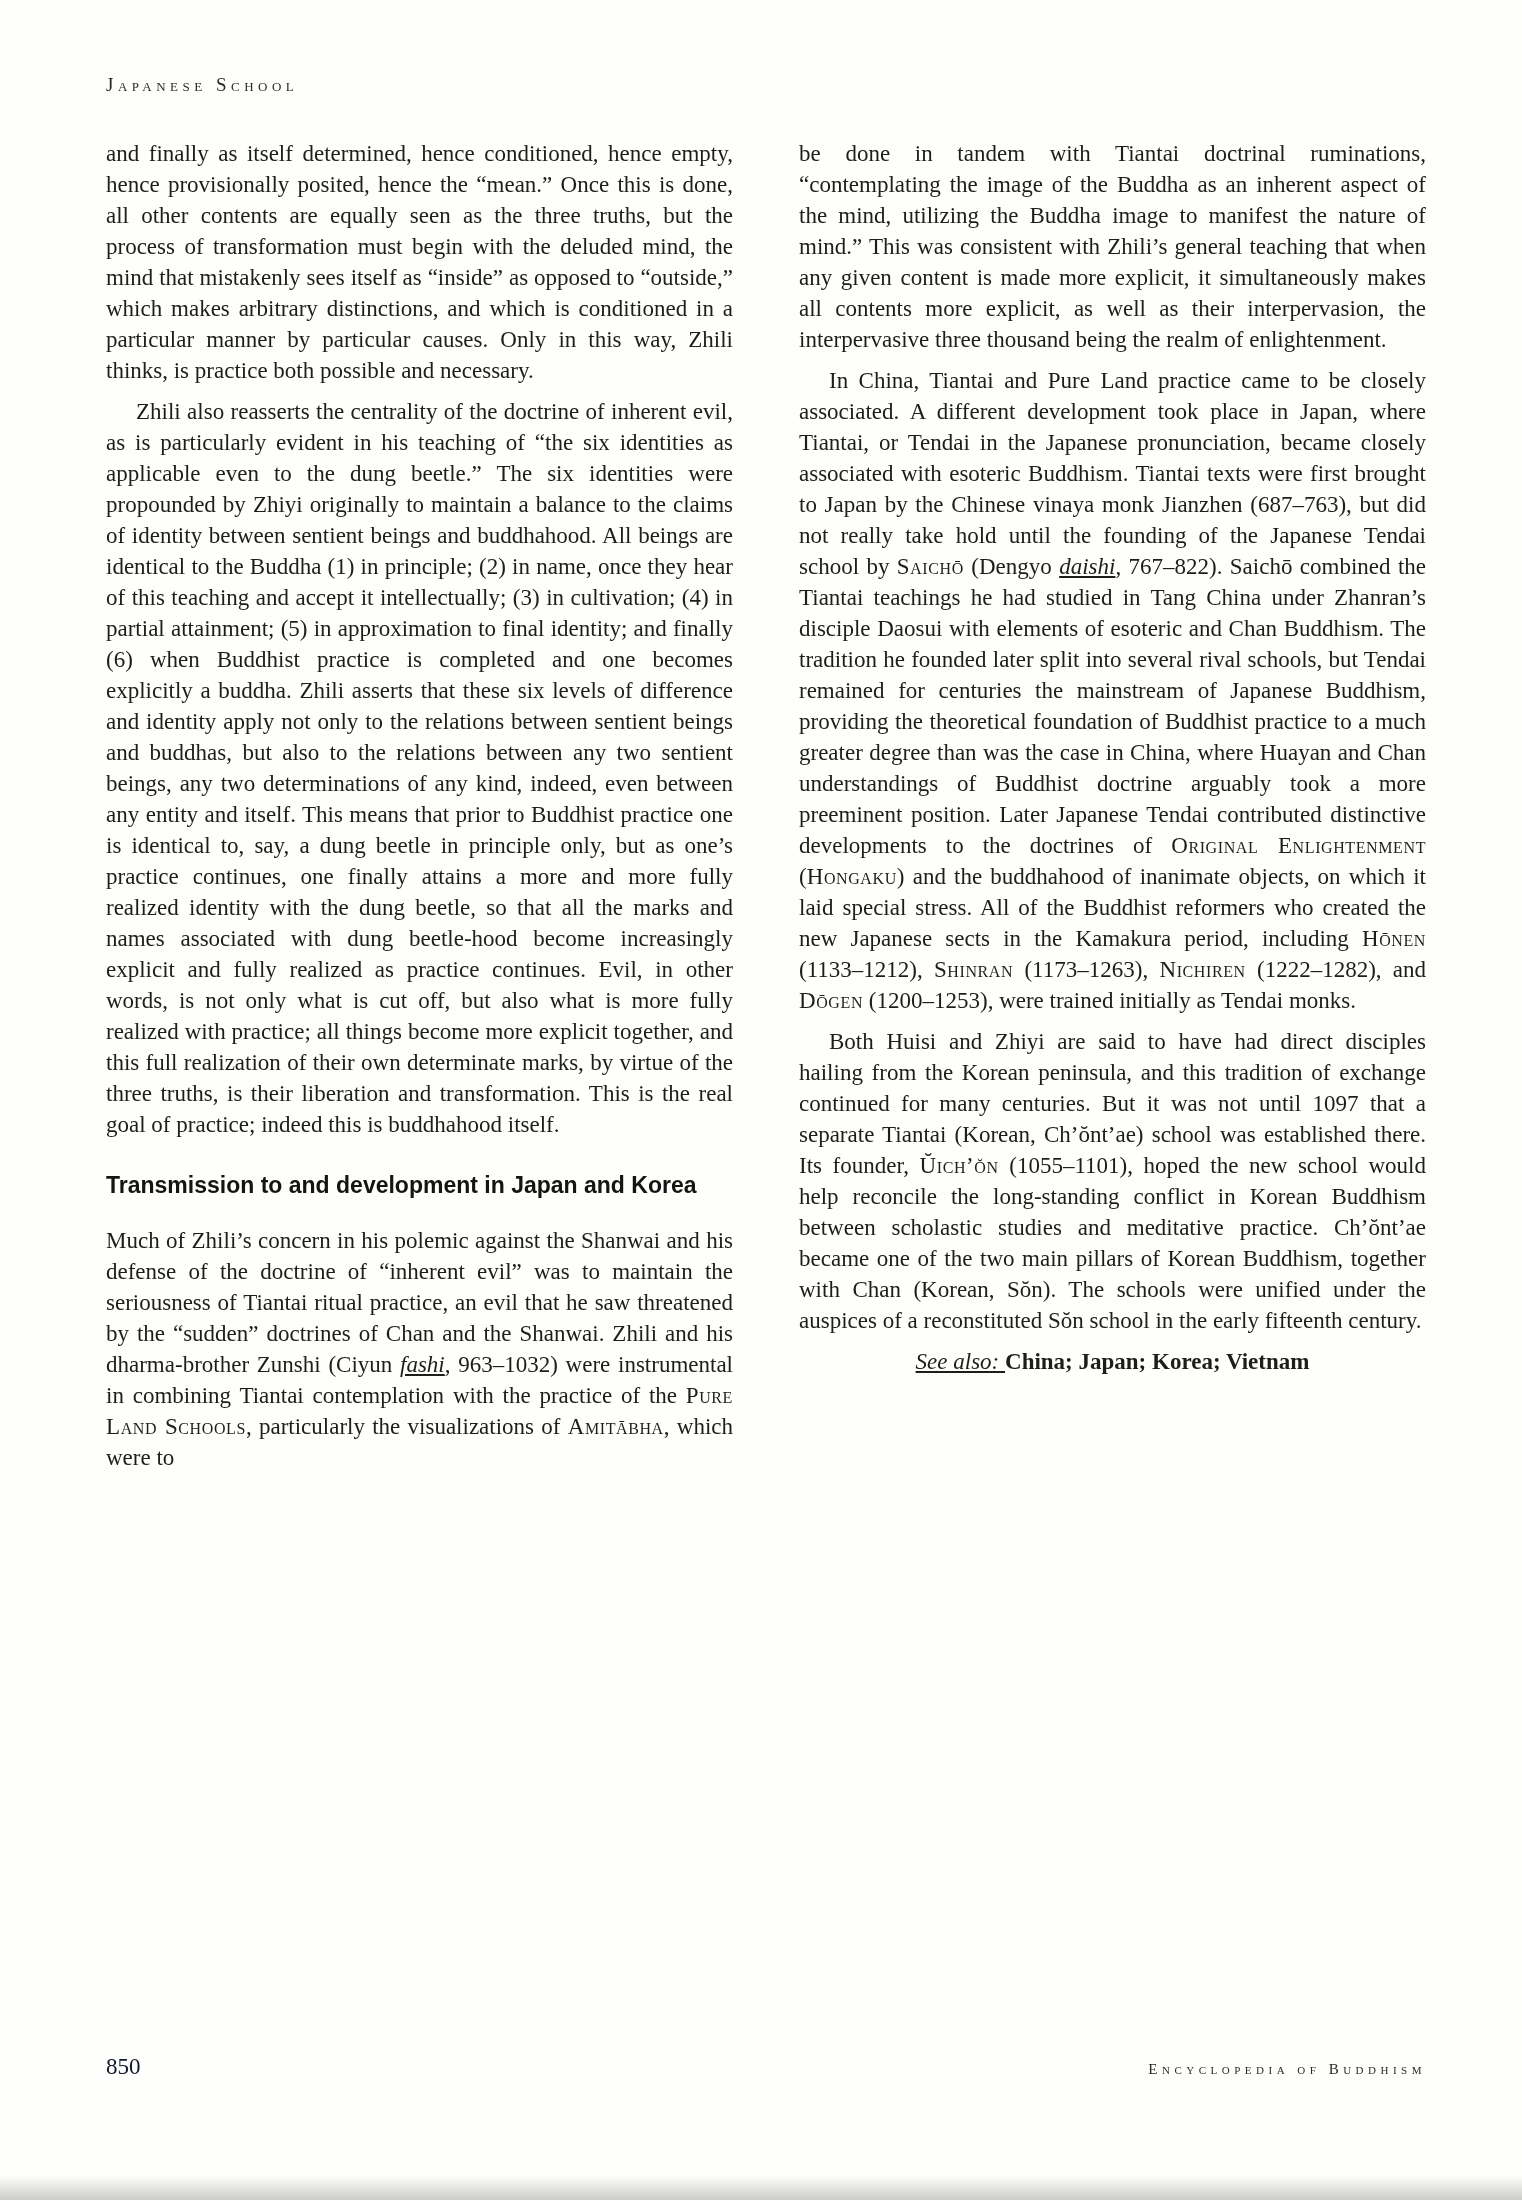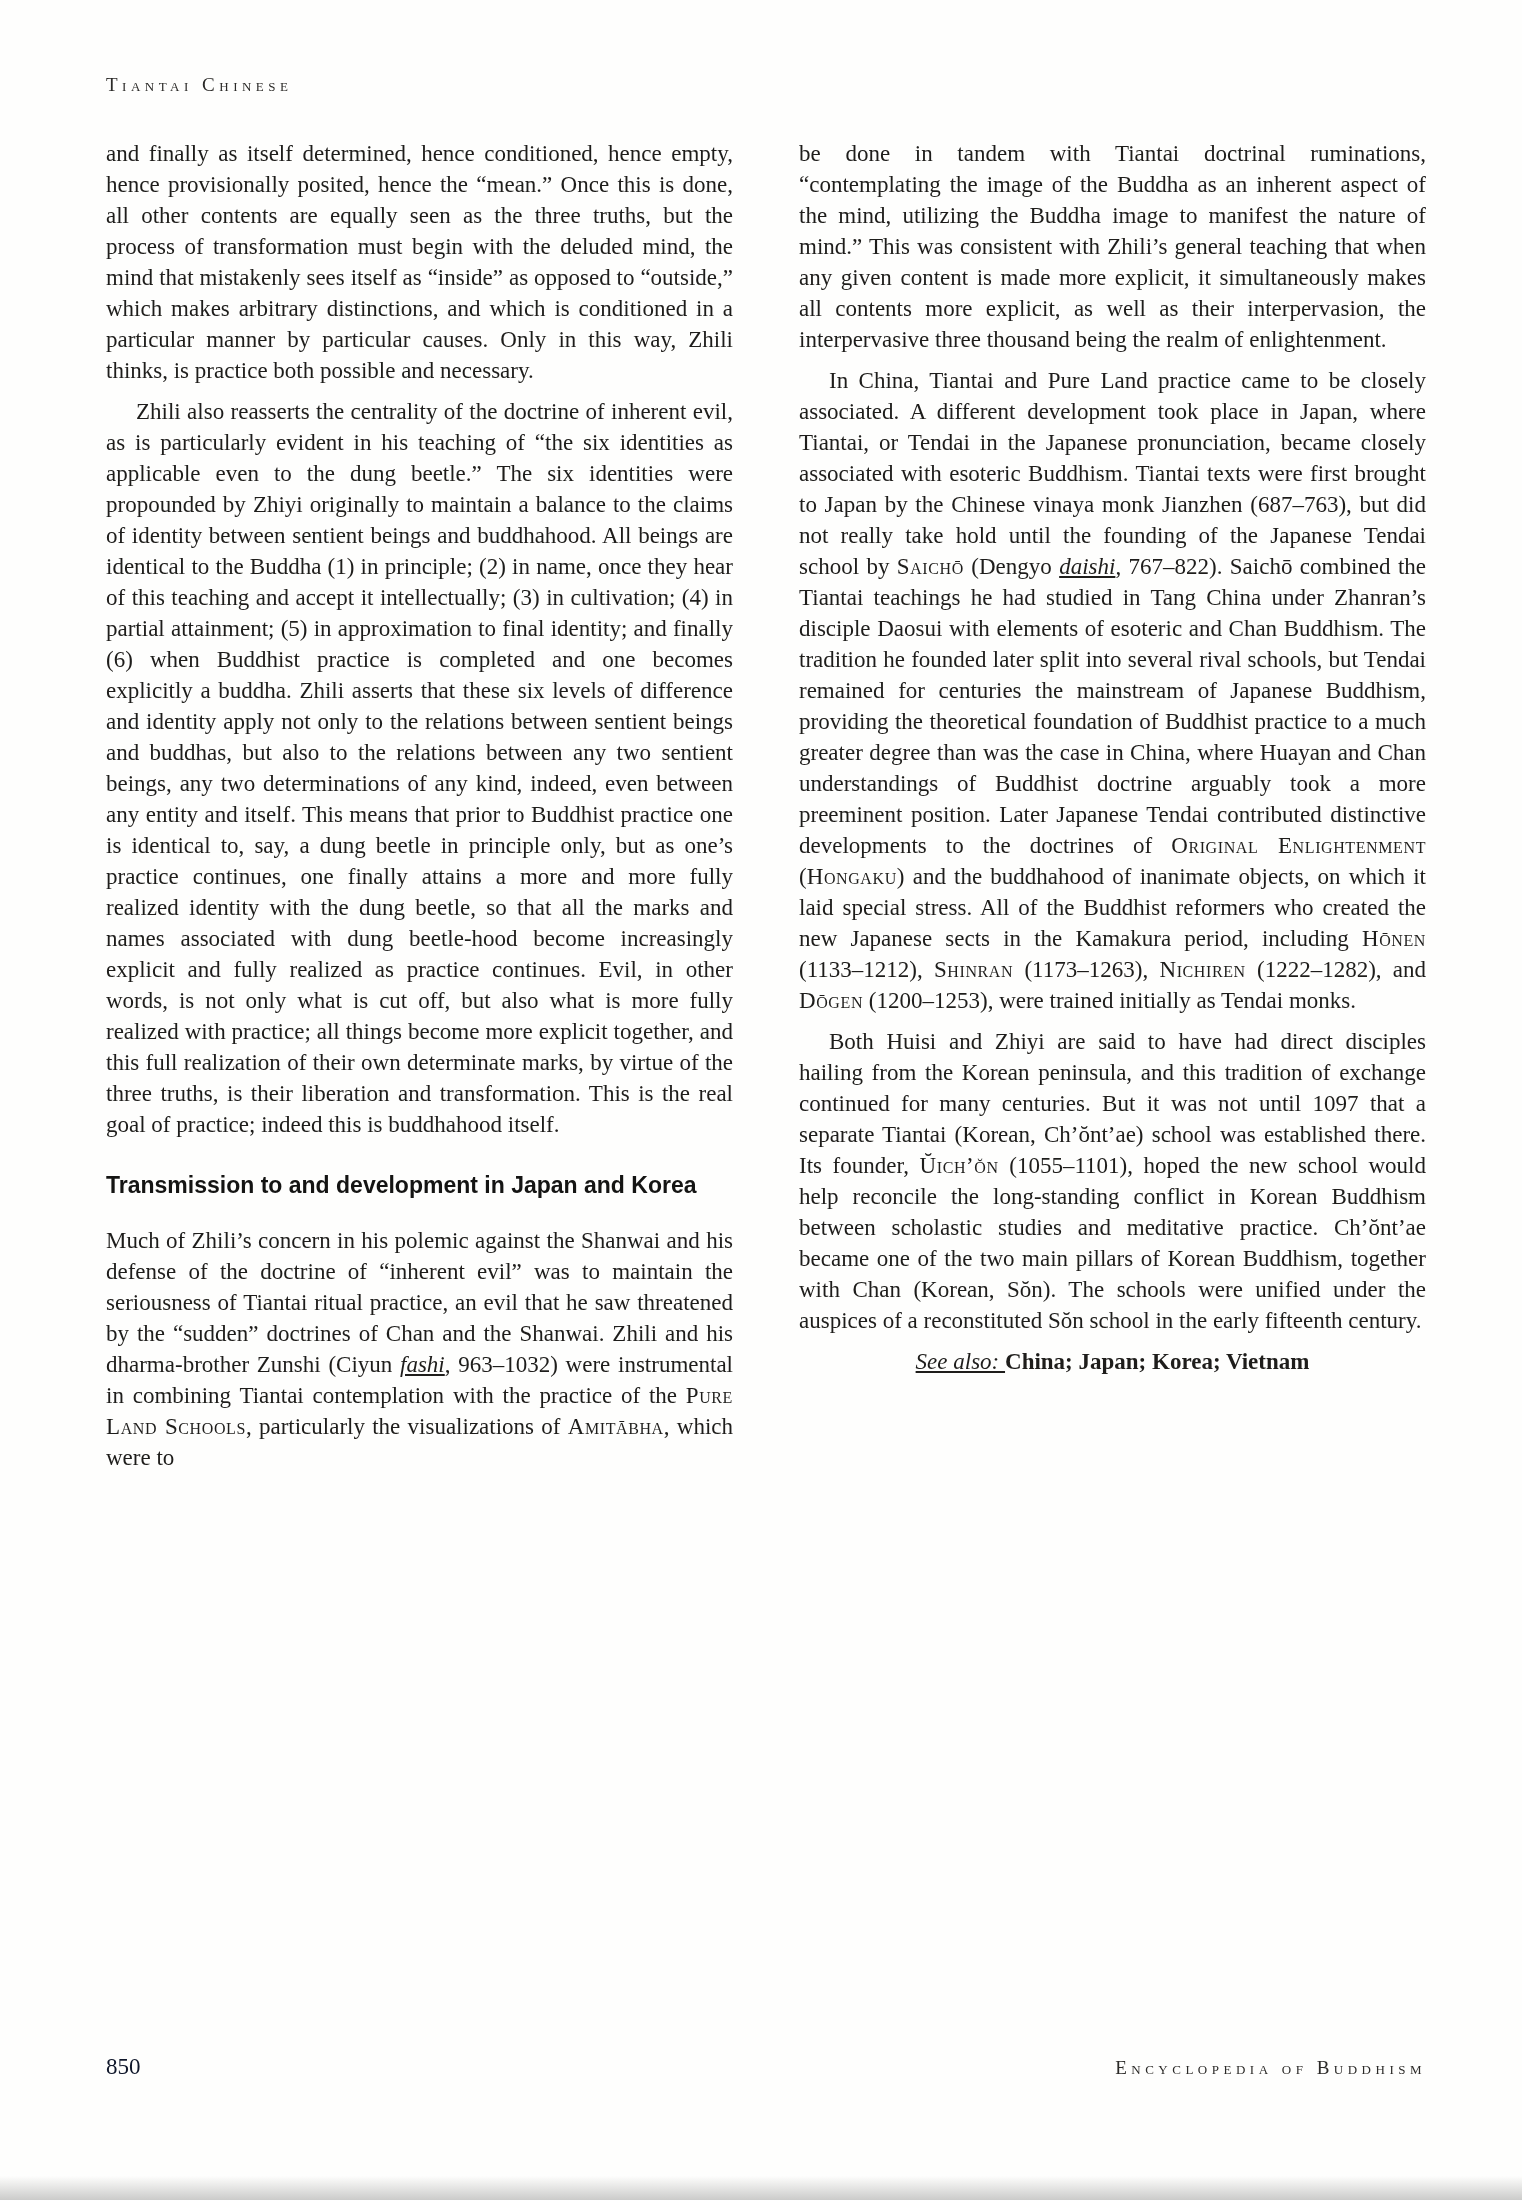--- a/index.html
+++ b/index.html
@@ -56,38 +56,38 @@
     position: absolute;
     top: 2054px;
     left: 106px;
     width: 1320px;
     display: flex;
     justify-content: space-between;
     align-items: baseline;
   }
   .page-number { font-size: 23px; color: #0f172a; }
   .book-title {
-    font-size: 19px;
+    font-size: 15px;
     font-variant: small-caps;
     letter-spacing: 4.5px;
     color: #2b2a28;
   }
   .scan-edge-bottom {
     position: absolute;
     bottom: 0;
     left: 0;
     width: 100%;
     height: 24px;
     background: linear-gradient(to bottom, rgba(120,120,118,0) 0%, rgba(120,120,118,0.38) 100%);
   }
 </style>
 </head>
 <body>
 
-<div class="running-head">Tiantai Chinese</div>
+<div class="running-head">Japanese School</div>
 
 <div class="columns">
   <div class="col">
       <p class="body-para"><span>and finally as itself determined, hence conditioned, hence empty, hence provisionally posited, hence the “mean.” Once this is done, all other contents are equally seen as the three truths, but the process of transformation must begin with the deluded mind, the mind that mistakenly sees itself as “inside” as opposed to “outside,” which makes arbitrary distinctions, and which is conditioned in a particular manner by particular causes. Only in this way, Zhili thinks, is practice both possible and necessary.</span></p>
       <p class="body-para indent"><span>Zhili also reasserts the centrality of the doctrine of inherent evil, as is particularly evident in his teaching of “the six identities as applicable even to the dung beetle.” The six identities were propounded by Zhiyi originally to maintain a balance to the claims of identity between sentient beings and buddhahood. All beings are identical to the Buddha (1) in principle; (2) in name, once they hear of this teaching and accept it intellectually; (3) in cultivation; (4) in partial attainment; (5) in approximation to final identity; and finally (6) when Buddhist practice is completed and one becomes explicitly a buddha. Zhili asserts that these six levels of difference and identity apply not only to the relations between sentient beings and buddhas, but also to the relations between any two sentient beings, any two determinations of any kind, indeed, even between any entity and itself. This means that prior to Buddhist practice one is identical to, say, a dung beetle in principle only, but as one’s practice continues, one finally attains a more and more fully realized identity with the dung beetle, so that all the marks and names associated with dung beetle-hood become increasingly explicit and fully realized as practice continues. Evil, in other words, is not only what is cut off, but also what is more fully realized with practice; all things become more explicit together, and this full realization of their own determinate marks, by virtue of the three truths, is their liberation and transformation. This is the real goal of practice; indeed this is buddhahood itself.</span></p>
       <h2 class="section-heading"><span>Transmission to and development in Japan and Korea</span></h2>
       <p class="body-para"><span>Much of Zhili’s concern in his polemic against the Shanwai and his defense of the doctrine of “inherent evil” was to maintain the seriousness of Tiantai ritual practice, an evil that he saw threatened by the “sudden” doctrines of Chan and the Shanwai. Zhili and his dharma-brother Zunshi (Ciyun </span><span class="i">fashi</span><span>, 963–1032) were instrumental in combining Tiantai contemplation with the practice of the </span><span class="sc">Pure Land Schools</span><span>, particularly the visualizations of </span><span class="sc">Amitābha</span><span>, which were to</span></p>
     </div>
   <div class="col">
       <p class="body-para"><span>be done in tandem with Tiantai doctrinal ruminations, “contemplating the image of the Buddha as an inherent aspect of the mind, utilizing the Buddha image to manifest the nature of mind.” This was consistent with Zhili’s general teaching that when any given content is made more explicit, it simultaneously makes all contents more explicit, as well as their interpervasion, the interpervasive three thousand being the realm of enlightenment.</span></p>

